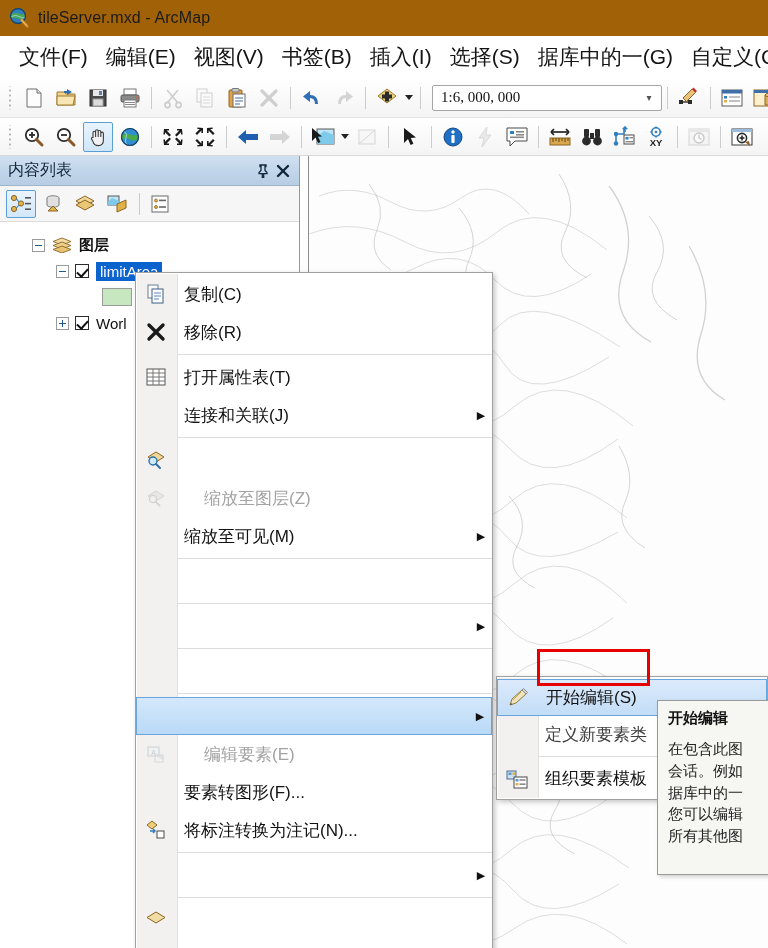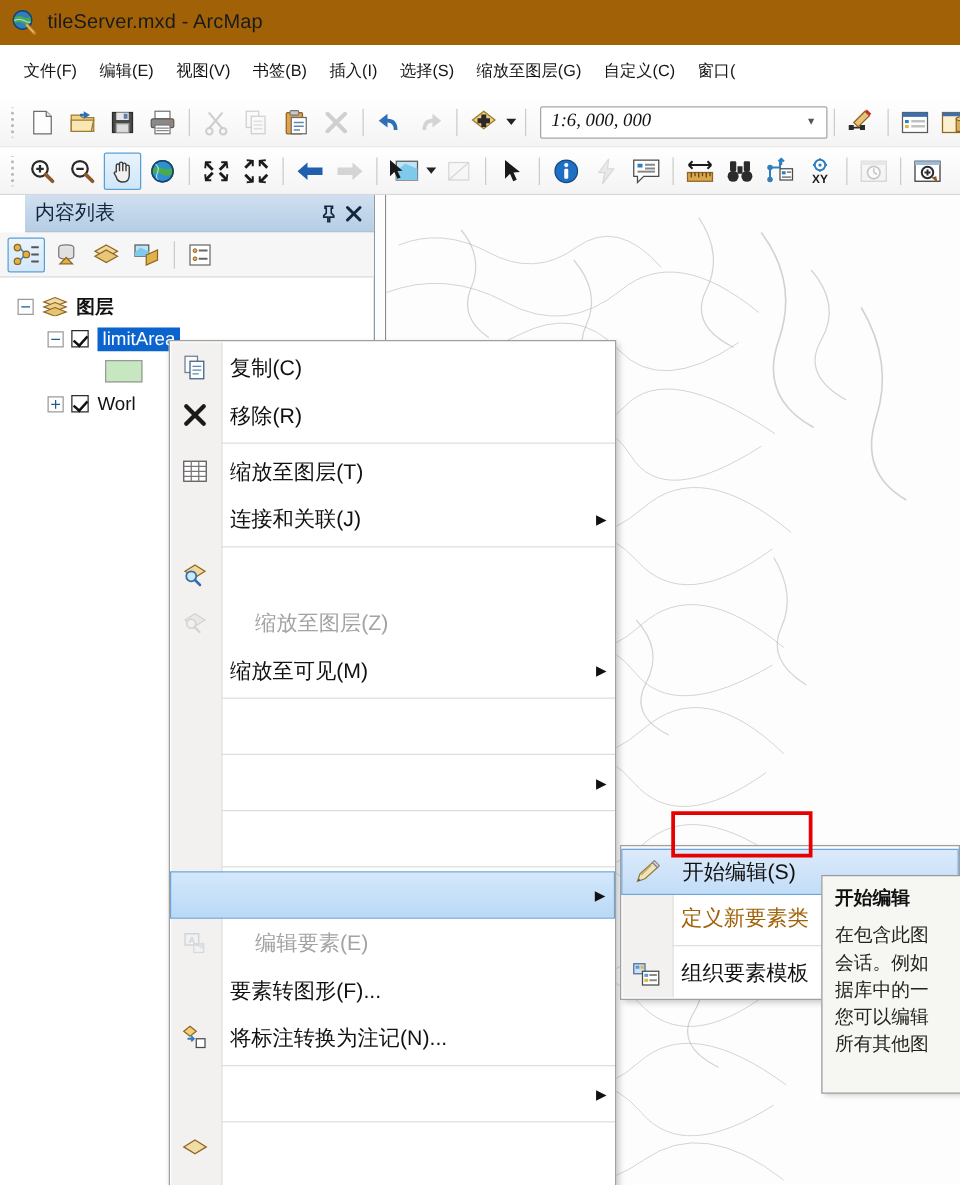--- a/index.html
+++ b/index.html
@@ -26,21 +26,21 @@
     font-size:16px; color:#1b1b1b; letter-spacing:0.1px;
   }
 
   
   .menubar {
     position:absolute; left:0; top:36px; width:768px; height:42px;
     background:#ffffff;
     display:flex; align-items:center; padding-left:10px;
   }
   .menu-item {
-    font-size:13px; color:#141414; padding:4px 9px; white-space:nowrap;
+    font-size:21px; color:#141414; padding:4px 9px; white-space:nowrap;
     cursor:default;
   }
 
   
   .toolbar {
     position:absolute; left:0; width:768px; height:40px;
     background:linear-gradient(#ffffff,#f4f4f4);
     display:flex; align-items:center;
     border-bottom:1px solid #e3e3e3;
   }
@@ -63,47 +63,46 @@
   .tb-sep { width:1px; height:22px; background:#cccccc; margin:0 5px; flex:none; }
   .tb-caret { width:12px; height:30px; display:flex; align-items:center; justify-content:center; flex:none; }
   .tb-caret::after { content:""; border-left:4px solid transparent; border-right:4px solid transparent; border-top:5px solid #222; }
 
   
   .scale-combo {
     width:230px; height:26px; margin-left:6px; flex:none;
     border:1px solid #a6a6a6; background:#fff; border-radius:2px;
     display:flex; align-items:center; padding:0 4px 0 8px;
   }
-  .scale-value { flex:1; font-size:15px; color:#111; font-family:"Liberation Serif", serif;font-style:italic; }
+  .scale-value { flex:1; font-size:15px; color:#111; font-family:"Liberation Serif", serif; }
   .scale-arrow { width:16px; text-align:center; color:#555; font-size:10px; }
 
   
   .toc {
     position:absolute; left:0; top:156px; width:300px; height:792px;
     background:#ffffff; border-right:1px solid #8a9aa8;
   }
   .toc-title {
     height:30px; background:linear-gradient(#cfe0f0,#b6cde4);
     display:flex; align-items:center; padding:0 6px 0 8px;
     border-bottom:1px solid #9db4c9;
-    margin-left:20px;
   }
   .toc-title-text { flex:1; font-size:16px; color:#12243a; }
   .toc-btn { width:20px; height:20px; display:flex; align-items:center; justify-content:center; color:#13263c; }
   .toc-toolbar {
     height:36px; background:#f6f6f6; border-bottom:1px solid #dcdcdc;
     display:flex; align-items:center; padding-left:6px;
   }
   .toc-tb-btn {
     width:30px; height:28px; display:flex; align-items:center; justify-content:center;
     border:1px solid transparent; border-radius:2px; margin-right:2px;
   }
   .toc-tb-btn.active { border:1px solid #5a9fd4; background:linear-gradient(#eaf4fd,#d2e7fa); }
   .toc-tree { padding:10px 0 0 0; font-size:15px; color:#111; position:relative; }
-  .tree-row { display:flex; align-items:center; height:26px; white-space:nowrap; }
+  .tree-row { display:flex; align-items:center; height:26px; white-space:nowrap;margin-left:18px; }
   .expander {
     width:13px; height:13px; border:1px solid #9a9a9a; background:#fff;
     margin-right:6px; flex:none; position:relative;
   }
   .expander::before {
     content:""; position:absolute; left:2px; top:5px; width:7px; height:1px; background:#1d5b91;
   }
   .expander.plus::after {
     content:""; position:absolute; left:5px; top:2px; width:1px; height:7px; background:#1d5b91;
   }
@@ -174,21 +173,21 @@
     content:""; position:absolute; left:1px; top:1px; bottom:1px; width:40px;
     background:#f2f1ef; border-right:1px solid #e2e1de;
   }
   .sub-item {
     position:relative; display:flex; align-items:center; height:37px;
     font-size:17px; color:#111; z-index:2;
   }
   .sub-item .ico { width:40px; height:37px; display:flex; align-items:center; justify-content:center; flex:none; z-index:3; }
   .sub-item .lbl { padding-left:8px; white-space:nowrap; }
   .sub-item.hl { background:linear-gradient(#dceafb,#c2ddf7); border:1px solid #6ba5dd; }
-  .sub-item.disabled { color:#a16207; }
+  .sub-item.disabled { color:#404040; }
   .sub-sep { height:1px; background:#dedddb; margin:3px 0 3px 41px; position:relative; z-index:2; }
 
   
   .redbox {
     position:absolute; left:537px; top:649px; width:113px; height:37px;
     border:3px solid #e60000; z-index:60; pointer-events:none;
   }
 
   
   .tooltip {
@@ -221,21 +220,21 @@
     <span class="title-text">tileServer.mxd - ArcMap</span>
   </div>
 
   <div class="menubar">
     <div class="menu-item">文件(F)</div>
     <div class="menu-item">编辑(E)</div>
     <div class="menu-item">视图(V)</div>
     <div class="menu-item">书签(B)</div>
     <div class="menu-item">插入(I)</div>
     <div class="menu-item">选择(S)</div>
-    <div class="menu-item">缩放至图层(G)</div>
+    <div class="menu-item">据库中的一(G)</div>
     <div class="menu-item">自定义(C)</div>
     <div class="menu-item">窗口(</div>
   </div>
 
   <div class="toolbar tb1">
     <div class="grip"></div>
 
     <div class="tb-btn">
       <svg width="22" height="22" viewBox="0 0 22 22">
         <path d="M4 2 h10 l4 4 v14 h-14 z" fill="#fdfdfd" stroke="#6d6d6d" stroke-width="1"></path>
@@ -727,21 +726,21 @@
       <span class="ico">
         <svg width="20" height="18" viewBox="0 0 20 18">
           <rect x="1" y="1" width="18" height="16" fill="#fff" stroke="#555"></rect>
           <line x1="1" y1="5" x2="19" y2="5" stroke="#777"></line>
           <line x1="1" y1="9" x2="19" y2="9" stroke="#777"></line>
           <line x1="1" y1="13" x2="19" y2="13" stroke="#777"></line>
           <line x1="7" y1="1" x2="7" y2="17" stroke="#777"></line>
           <line x1="13" y1="1" x2="13" y2="17" stroke="#777"></line>
         </svg>
       </span>
-      <span class="lbl">缩放至图层(T)</span>
+      <span class="lbl">打开属性表(T)</span>
     </div>
 
     <div class="ctx-item">
       <span class="ico"></span>
       <span class="lbl">连接和关联(J)</span>
       <span class="arrow">▶</span>
     </div>
 
     <div class="ctx-sep"></div>
 

